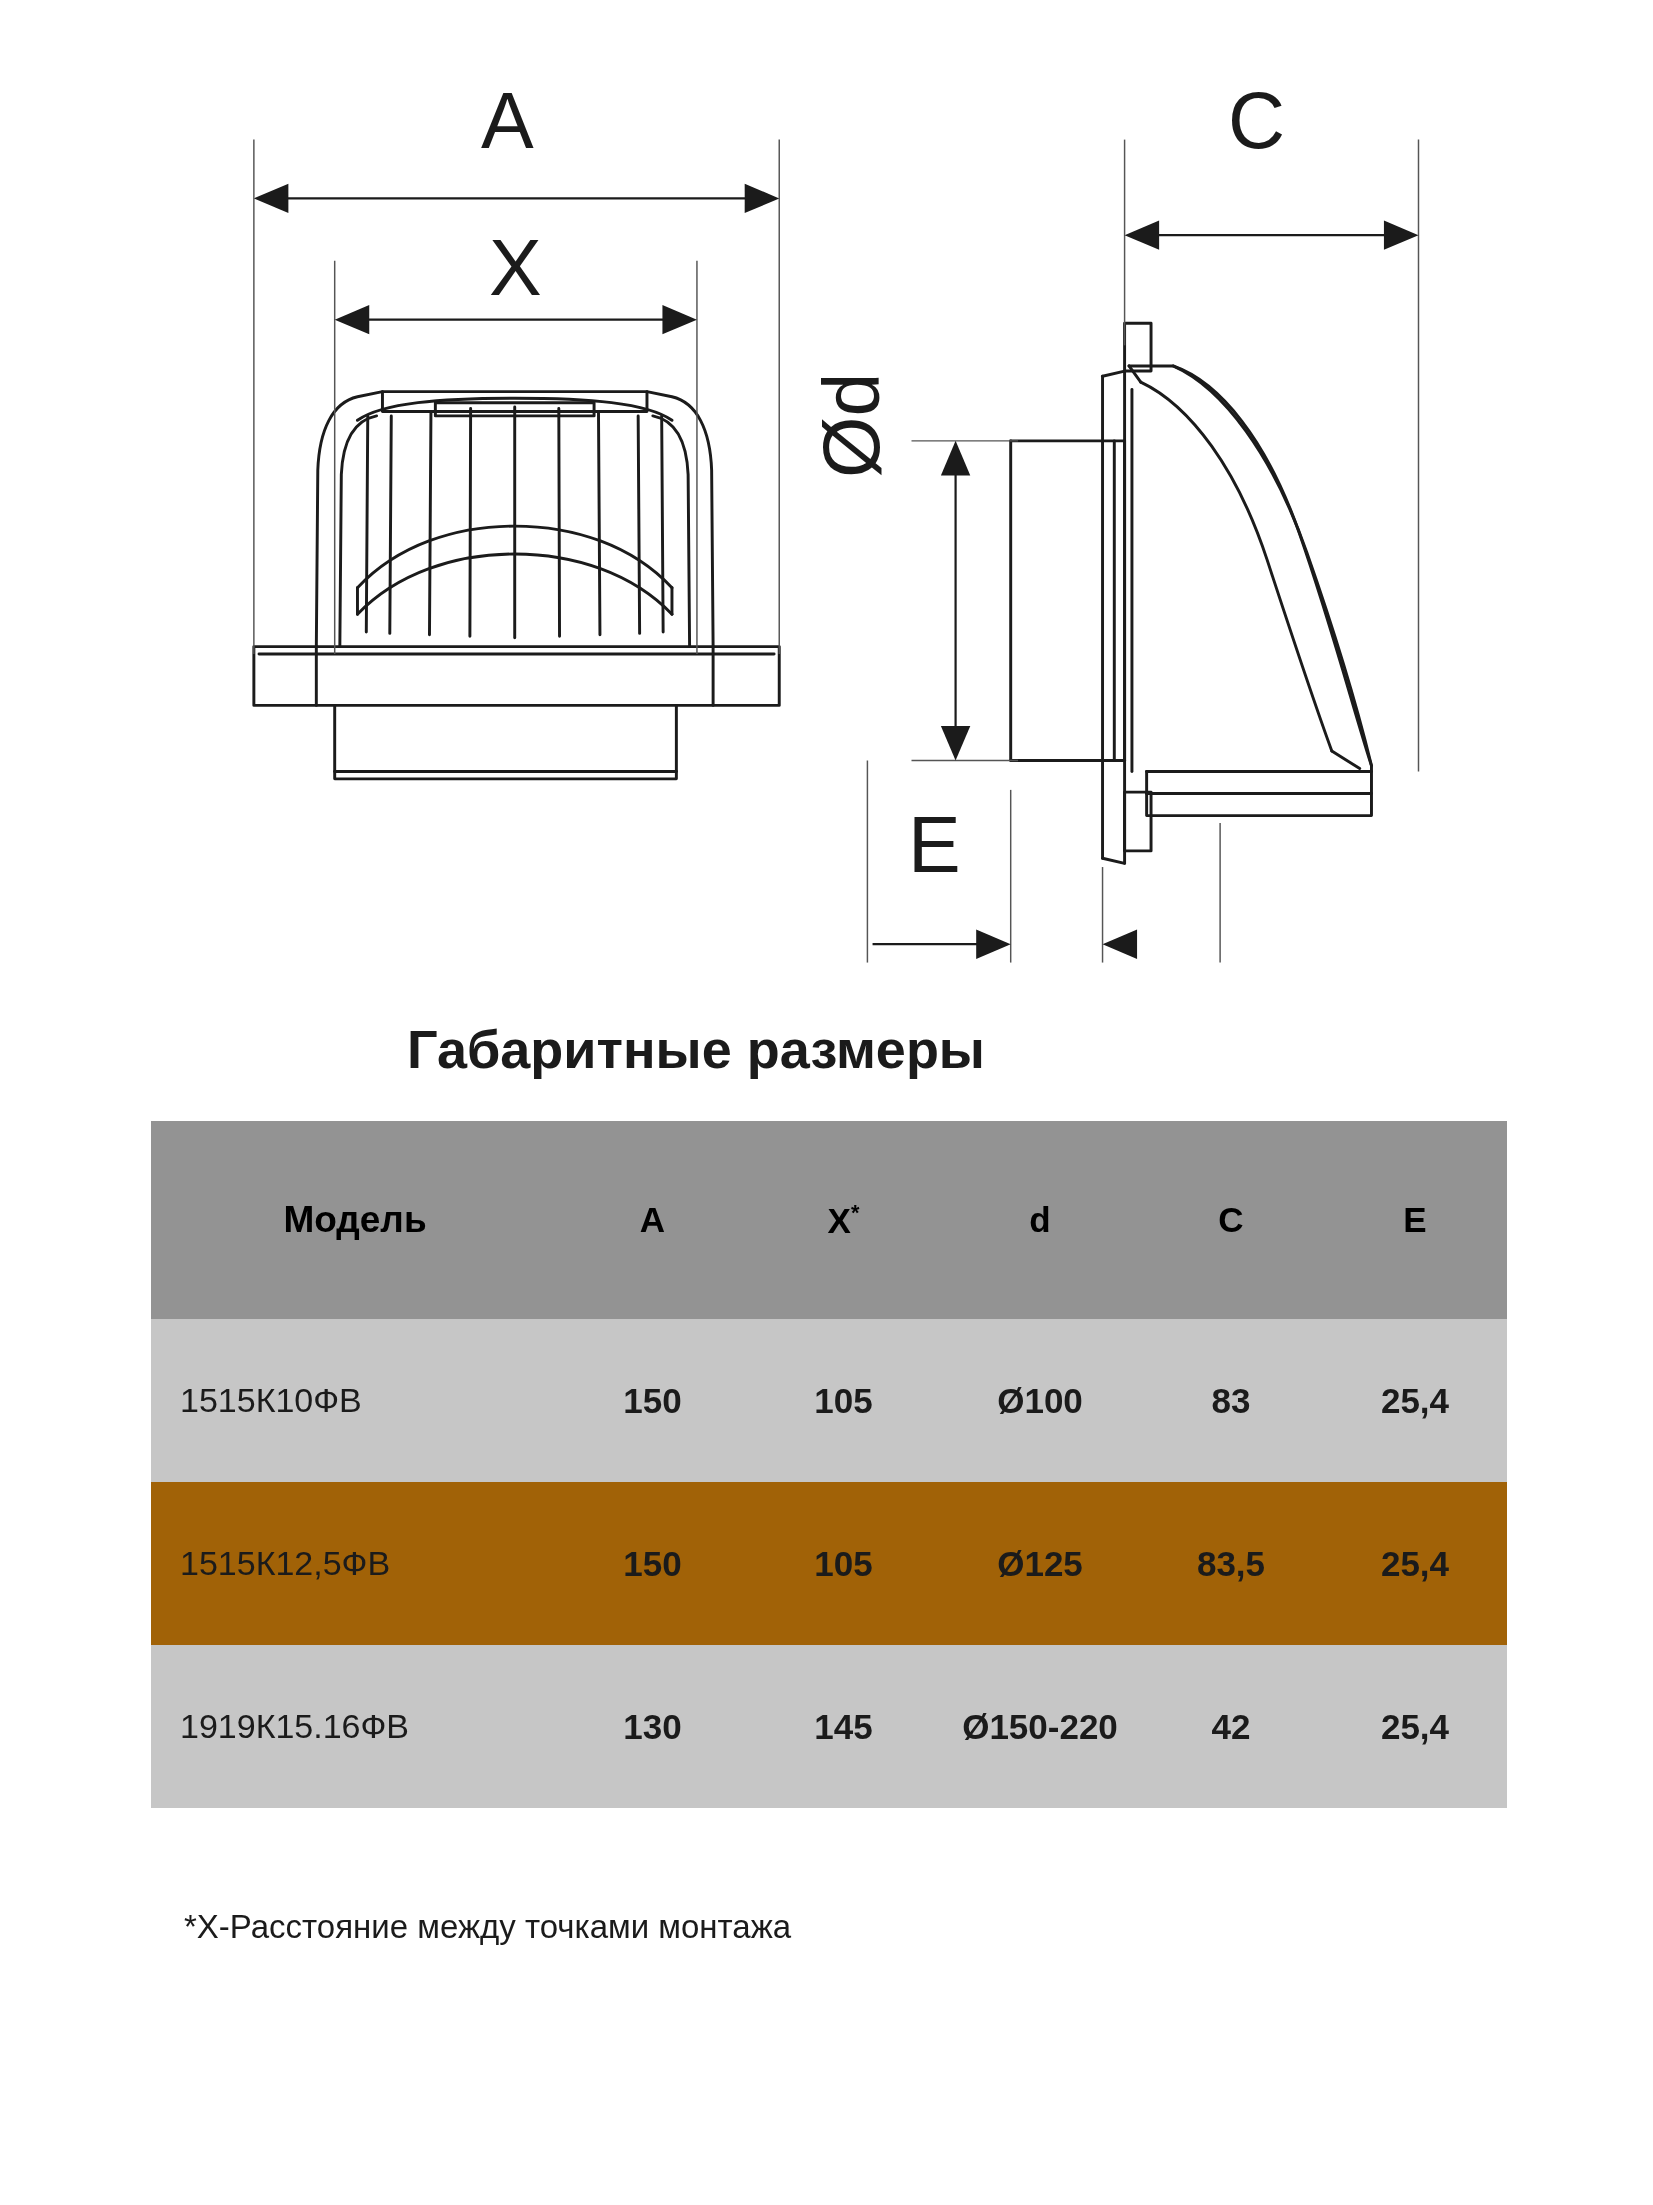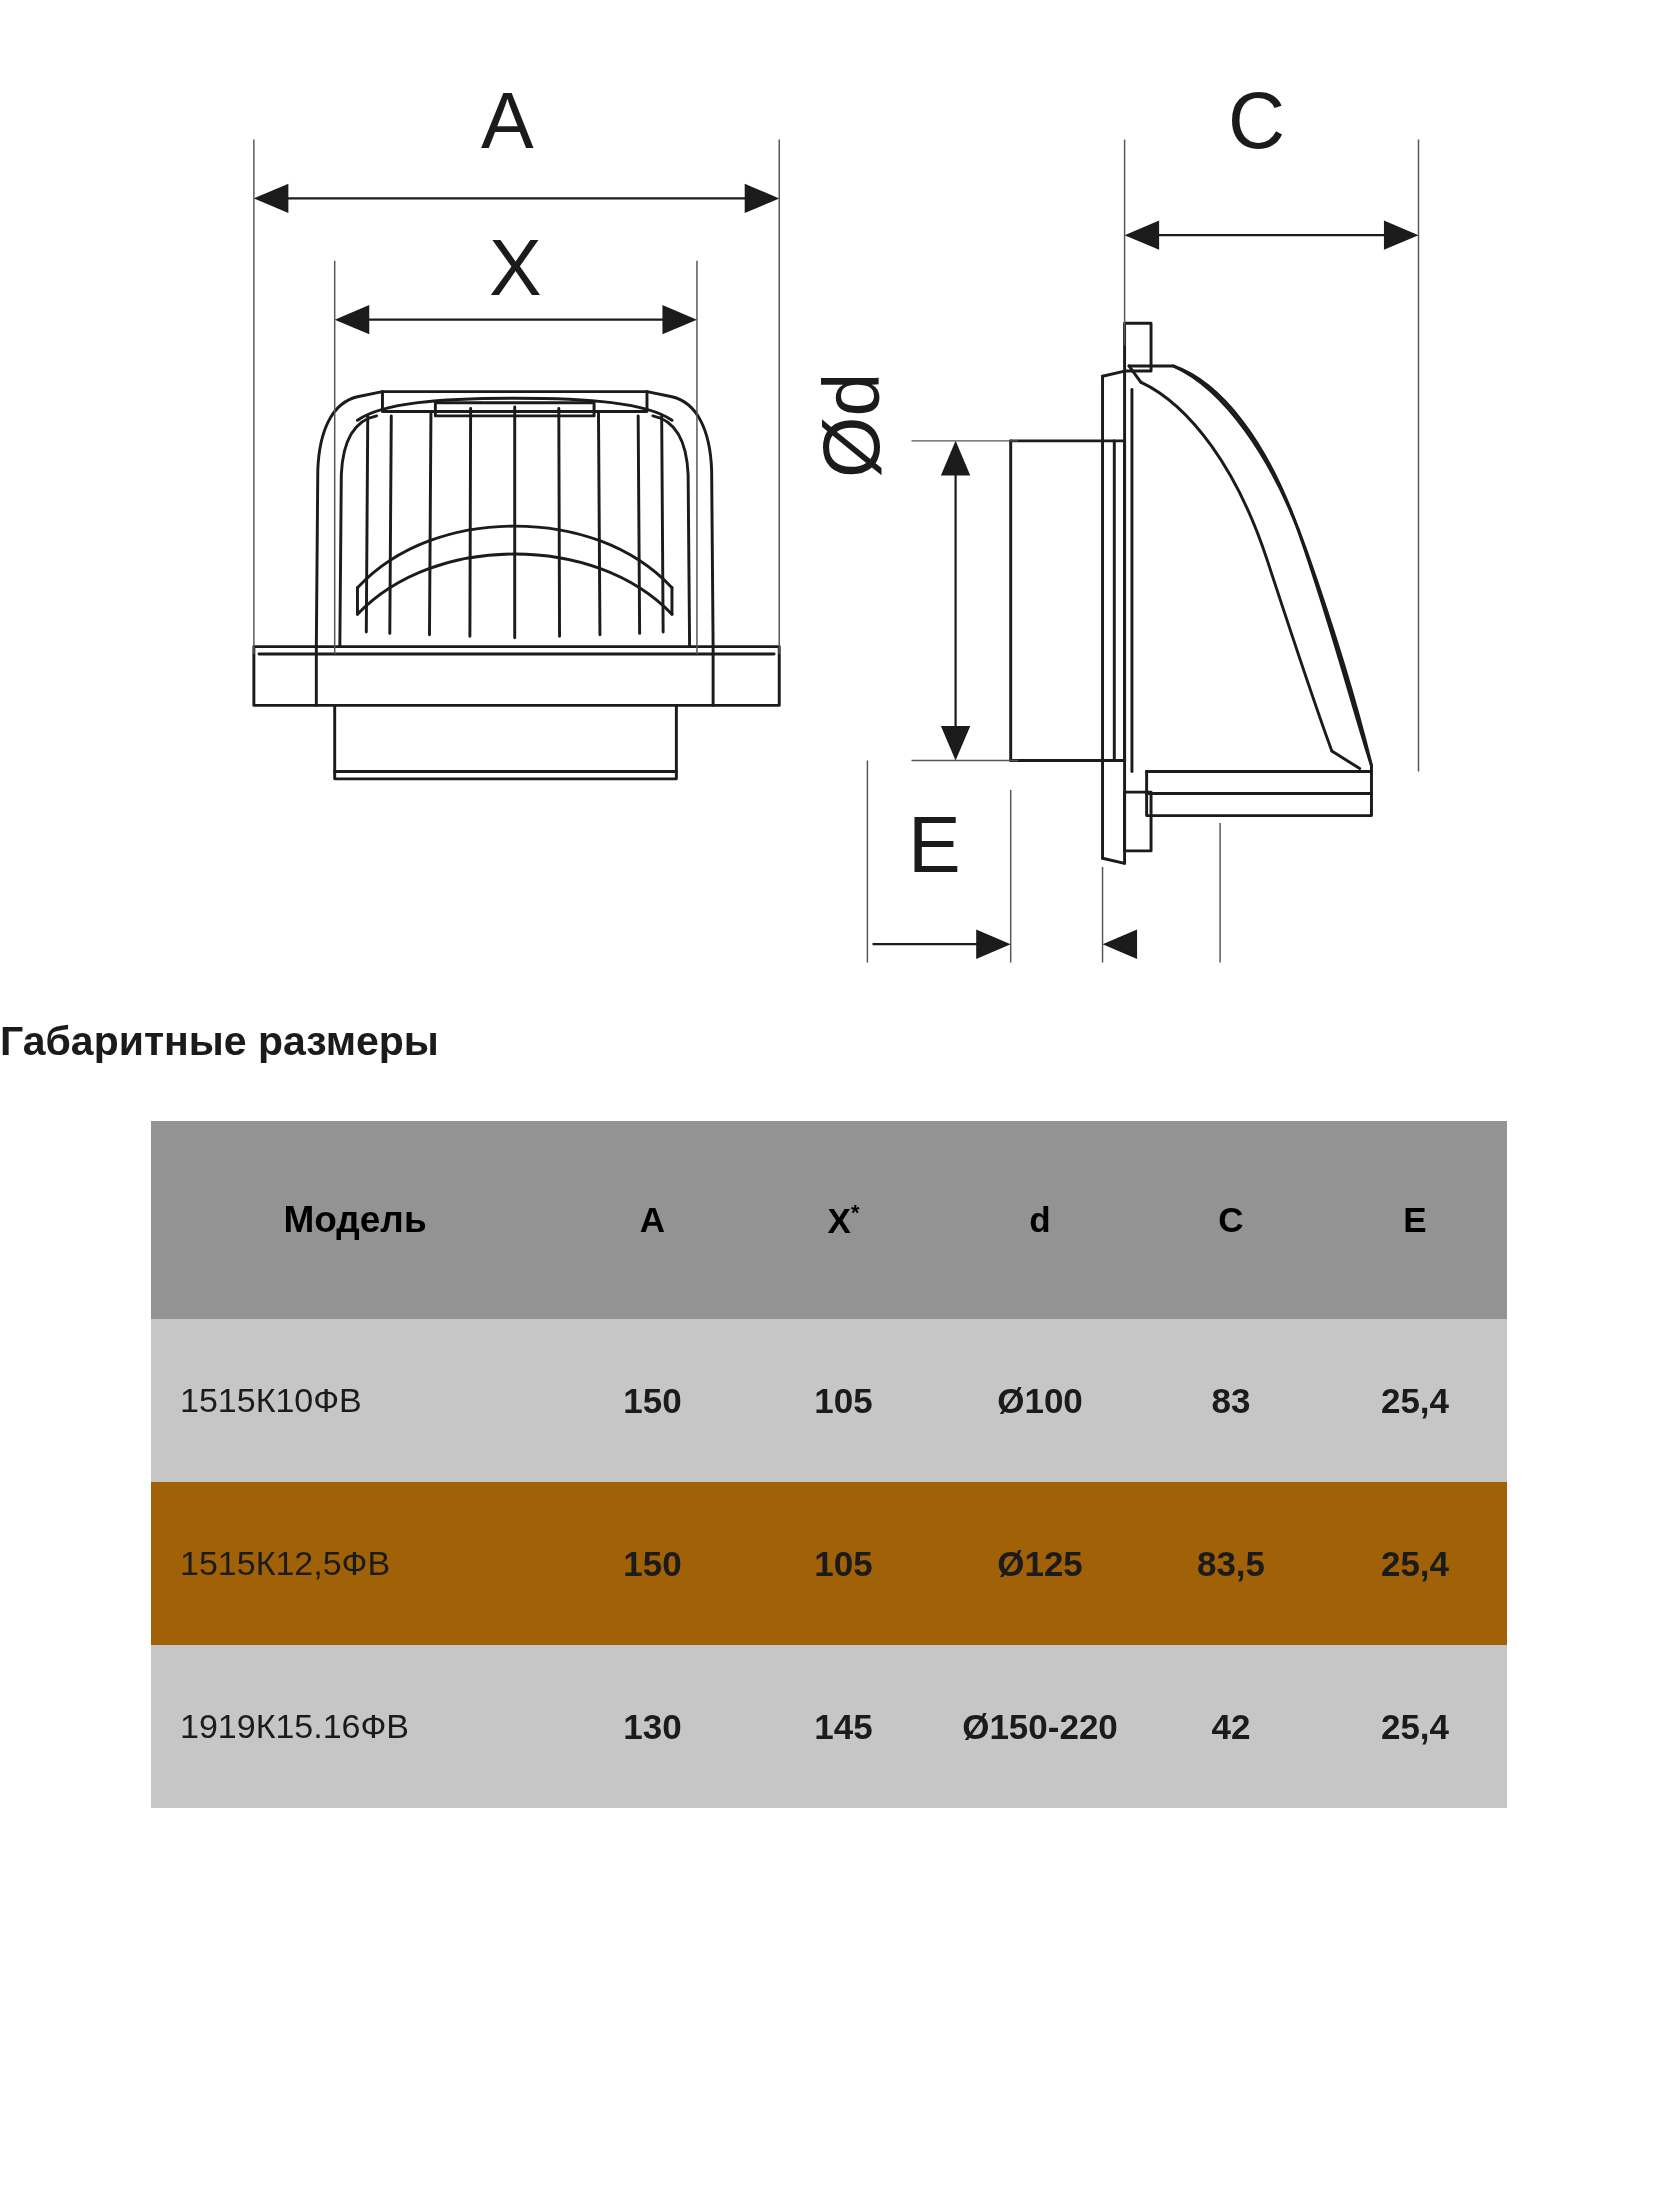--- a/index.html
+++ b/index.html
@@ -33,22 +33,22 @@
   #label-E{left:908px;top:805px;font-size:79px;}
   #label-d{
     left:812px;top:478px;font-size:79px;
     transform:rotate(-90deg);transform-origin:left top;
   }
 
   
   .table-title{
     position:absolute;
     left:0;width:1392px;top:1018px;
-    text-align:left;
-    font-size:41px;
+    text-align:center;
+    font-size:54px;
     font-weight:bold;
     color:#1b1b1b;
   }
   table.dims{
     position:absolute;
     left:151px;top:1121px;
     width:1356px;
     border-collapse:collapse;
     table-layout:fixed;
   }
@@ -264,15 +264,16 @@
         <td class="model">1919К15.16ФВ</td>
         <td class="val">130</td>
         <td class="val">145</td>
         <td class="val">Ø150-220</td>
         <td class="val">42</td>
         <td class="val">25,4</td>
       </tr>
     </tbody>
   </table>
 
+  <div class="footnote">*Х-Расстояние между точками монтажа</div>
 
 </div>
 
 
 </body></html>

